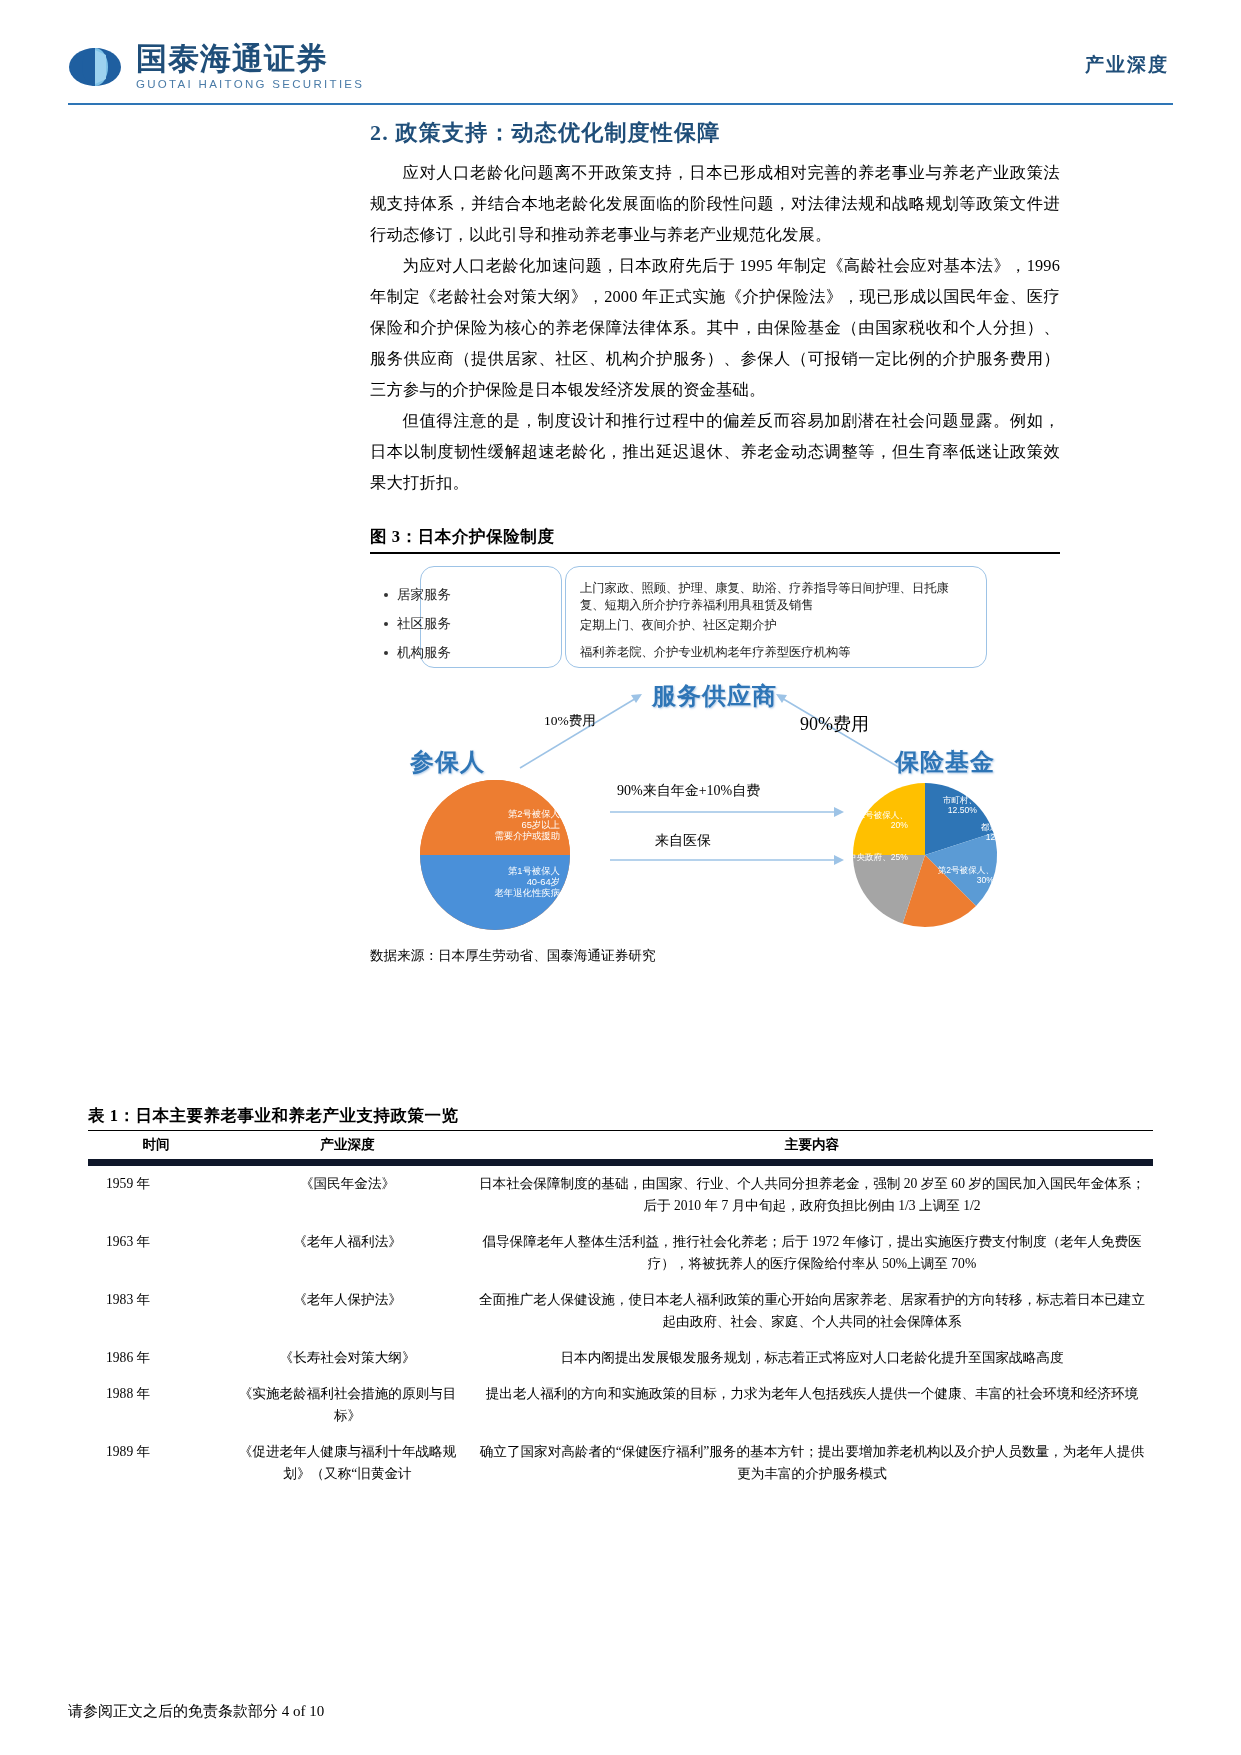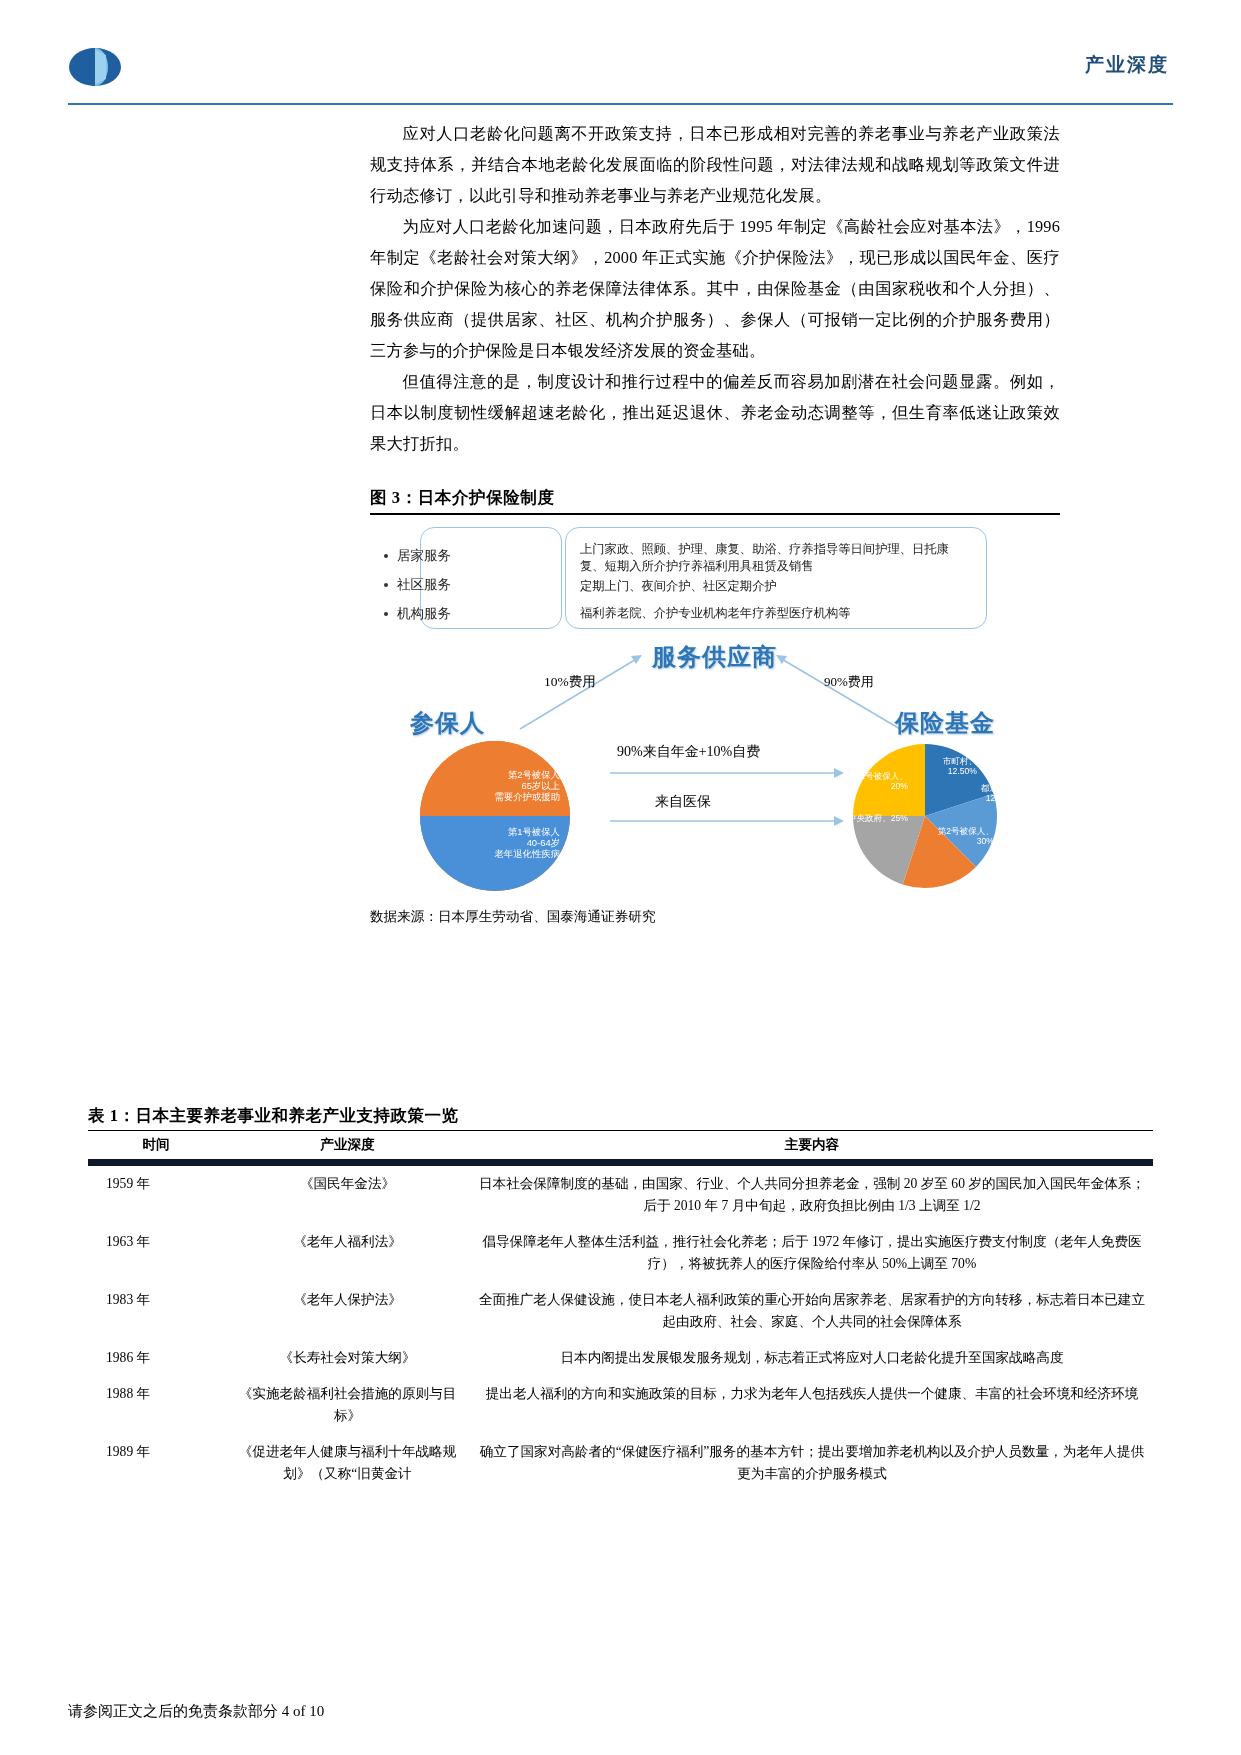--- a/index.html
+++ b/index.html
@@ -81,21 +81,21 @@
     text-shadow:1px 1px 2px rgba(160,190,225,.85);
   }
   .fund-label{
     position:absolute;left:485px;top:186px;
     font-family:Liberation Sans, sans-serif;font-weight:bold;font-size:24px;
     color:#2e75b6;letter-spacing:1px;
     text-shadow:1px 1px 2px rgba(160,190,225,.85);
     margin-left:40px;
   }
   .fee10{position:absolute;left:174px;top:152px;font-size:13.5px;font-family:"Liberation Serif",serif;}
-  .fee90{position:absolute;left:430px;top:152px;font-size:13px;font-family:"Liberation Serif",serif;margin-left:24px;}
+  .fee90{position:absolute;left:430px;top:152px;font-size:18px;font-family:"Liberation Serif",serif;}
   .mid-lbl1{position:absolute;left:247px;top:222px;font-size:14px;font-family:"Liberation Serif",serif;}
   .mid-lbl2{position:absolute;left:285px;top:272px;font-size:14px;font-family:"Liberation Serif",serif;}
 
   .fig-svg{position:absolute;left:0;top:0;width:690px;height:385px;}
 
   
   .pl{position:absolute;font-family:"Liberation Sans",sans-serif;color:#fff;
       text-align:right;line-height:1.18;pointer-events:none;}
 
   
@@ -133,27 +133,32 @@
   <div class="header">
     <div class="logo-wrap">
       <div class="logo-mark">
         <svg width="54" height="54" viewBox="0 0 54 54">
           <ellipse cx="27" cy="27" rx="26" ry="19" fill="#1f5fa0"></ellipse>
           <path d="M27 8 C34 8 40 16 40 27 C40 38 34 46 27 46 Z" fill="#7fc3e8"></path>
           <path d="M27 8 C20 8 14 16 14 27 C14 38 20 46 27 46 Z" fill="#1f5fa0"></path>
           <path d="M27 10 L38 15 L38 39 L27 44 Z" fill="#9fd3ef" opacity="0.95"></path>
         </svg>
       </div>
+      <div class="logo-text">
+        <span class="logo-cn">国泰海通证券</span>
+        <span class="logo-en">GUOTAI HAITONG SECURITIES</span>
+      </div>
     </div>
     <div class="header-right">产业深度</div>
     <div class="header-rule"></div>
   </div>
 
   <div class="col">
 
+    <h2 class="sec-title">2. 政策支持：动态优化制度性保障</h2>
 
     <p class="para">应对人口老龄化问题离不开政策支持，日本已形成相对完善的养老事业与养老产业政策法规支持体系，并结合本地老龄化发展面临的阶段性问题，对法律法规和战略规划等政策文件进行动态修订，以此引导和推动养老事业与养老产业规范化发展。</p>
     <p class="para">为应对人口老龄化加速问题，日本政府先后于 1995 年制定《高龄社会应对基本法》，1996 年制定《老龄社会对策大纲》，2000 年正式实施《介护保险法》，现已形成以国民年金、医疗保险和介护保险为核心的养老保障法律体系。其中，由保险基金（由国家税收和个人分担）、服务供应商（提供居家、社区、机构介护服务）、参保人（可报销一定比例的介护服务费用）三方参与的介护保险是日本银发经济发展的资金基础。</p>
     <p class="para">但值得注意的是，制度设计和推行过程中的偏差反而容易加剧潜在社会问题显露。例如，日本以制度韧性缓解超速老龄化，推出延迟退休、养老金动态调整等，但生育率低迷让政策效果大打折扣。</p>
 
     <div class="fig-title">图 3：日本介护保险制度</div>
     <div class="fig-rule"></div>
 
     <div class="figure">
 

